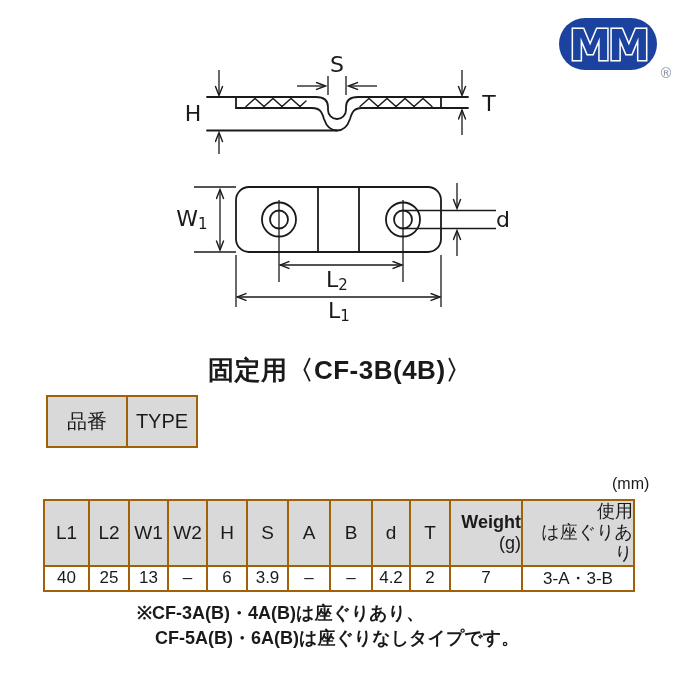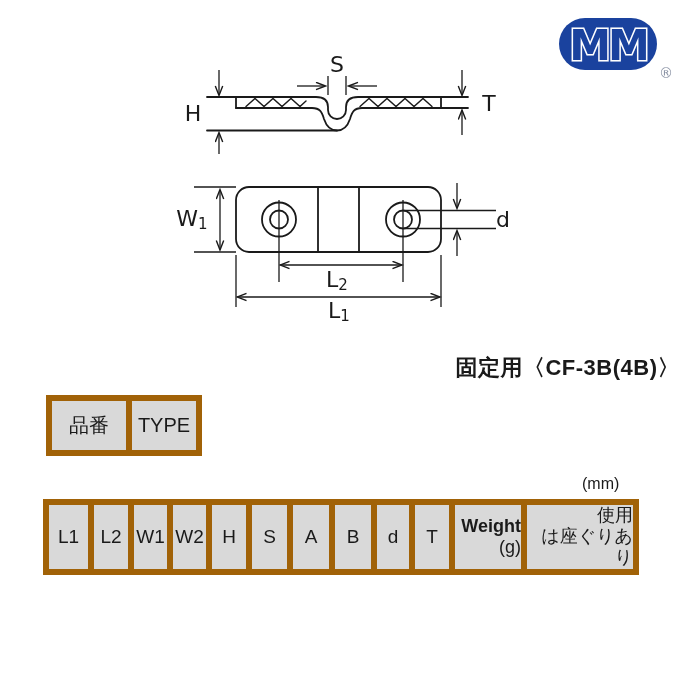--- a/index.html
+++ b/index.html
@@ -1,37 +1,37 @@
 <!DOCTYPE html>
 <html><head>
 <meta charset="utf-8">
 <style>
   html,body{margin:0;padding:0;background:#fff;}
   #page{position:relative;width:680px;height:680px;background:#ffffff;overflow:hidden;
         font-family:"Liberation Sans",sans-serif;color:#1a1a1a;}
   #drawing{position:absolute;left:0;top:0;}
   .dimtext{font-family:"DejaVu Sans",sans-serif;font-size:22px;fill:#1a1a1a;}
   .sub{font-size:15px;}
-  #title{position:absolute;left:0;top:353px;width:680px;text-align:right;
-         font-size:22px;font-weight:bold;letter-spacing:0.5px;}
+  #title{position:absolute;left:0;top:353px;width:680px;text-align:center;
+         font-size:26px;font-weight:bold;letter-spacing:0.5px;}
   table{border-collapse:collapse;table-layout:fixed;}
-  th,td{border:6px solid #a16207;text-align:center;vertical-align:middle;padding:0;overflow:hidden;}
+  th,td{border:2px solid #a16207;text-align:center;vertical-align:middle;padding:0;overflow:hidden;}
   th{background:#d9d9d9;font-weight:normal;}
   
   #prodtable{position:absolute;left:46px;top:395px;}
   #prodtable th{font-size:20px;height:49px;}
   #prodtable td{font-size:18px;height:20px;background:#fff;}
   #prodtable td.gray{background:#d9d9d9;}
   
   #spectable{position:absolute;left:43px;top:499px;}
   #spectable th{font-size:19px;height:48px;}
   #spectable td{font-size:17px;height:23px;background:#fff;}
   .two span{display:block;line-height:1.18;font-size:18px;text-align:right;}
   .two span.b1{font-weight:bold;}
-  #unit{position:absolute;left:582px;top:475px;font-size:16px;}
+  #unit{position:absolute;left:612px;top:475px;font-size:16px;}
   #notes{position:absolute;left:137px;top:601px;font-size:18px;font-weight:bold;line-height:25px;}
   #notes .line2{padding-left:18px;}
 </style>
 </head>
 <body>
 
 <div id="page">
 
   <svg id="drawing" width="680" height="345" viewBox="0 0 680 345">
     <defs>
@@ -154,19 +154,35 @@
       <th>T</th>
       <th class="two">
         <span class="b1">Weight</span>
         <span>(g)</span>
       </th>
       <th class="two">
         <span>使用</span>
         <span>は座ぐりあり</span>
       </th>
     </tr>
+    <tr>
+      <td>40</td>
+      <td>25</td>
+      <td>13</td>
+      <td>–</td>
+      <td>6</td>
+      <td>3.9</td>
+      <td>–</td>
+      <td>–</td>
+      <td>4.2</td>
+      <td>2</td>
+      <td>7</td>
+      <td>3-A・3-B</td>
+    </tr>
   </tbody>
     </table>
 
   <div id="notes">
+    <div class="line1">※CF-3A(B)・4A(B)は座ぐりあり、</div>
+    <div class="line2">CF-5A(B)・6A(B)は座ぐりなしタイプです。</div>
   </div>
 
 </div>
 
 </body></html>

